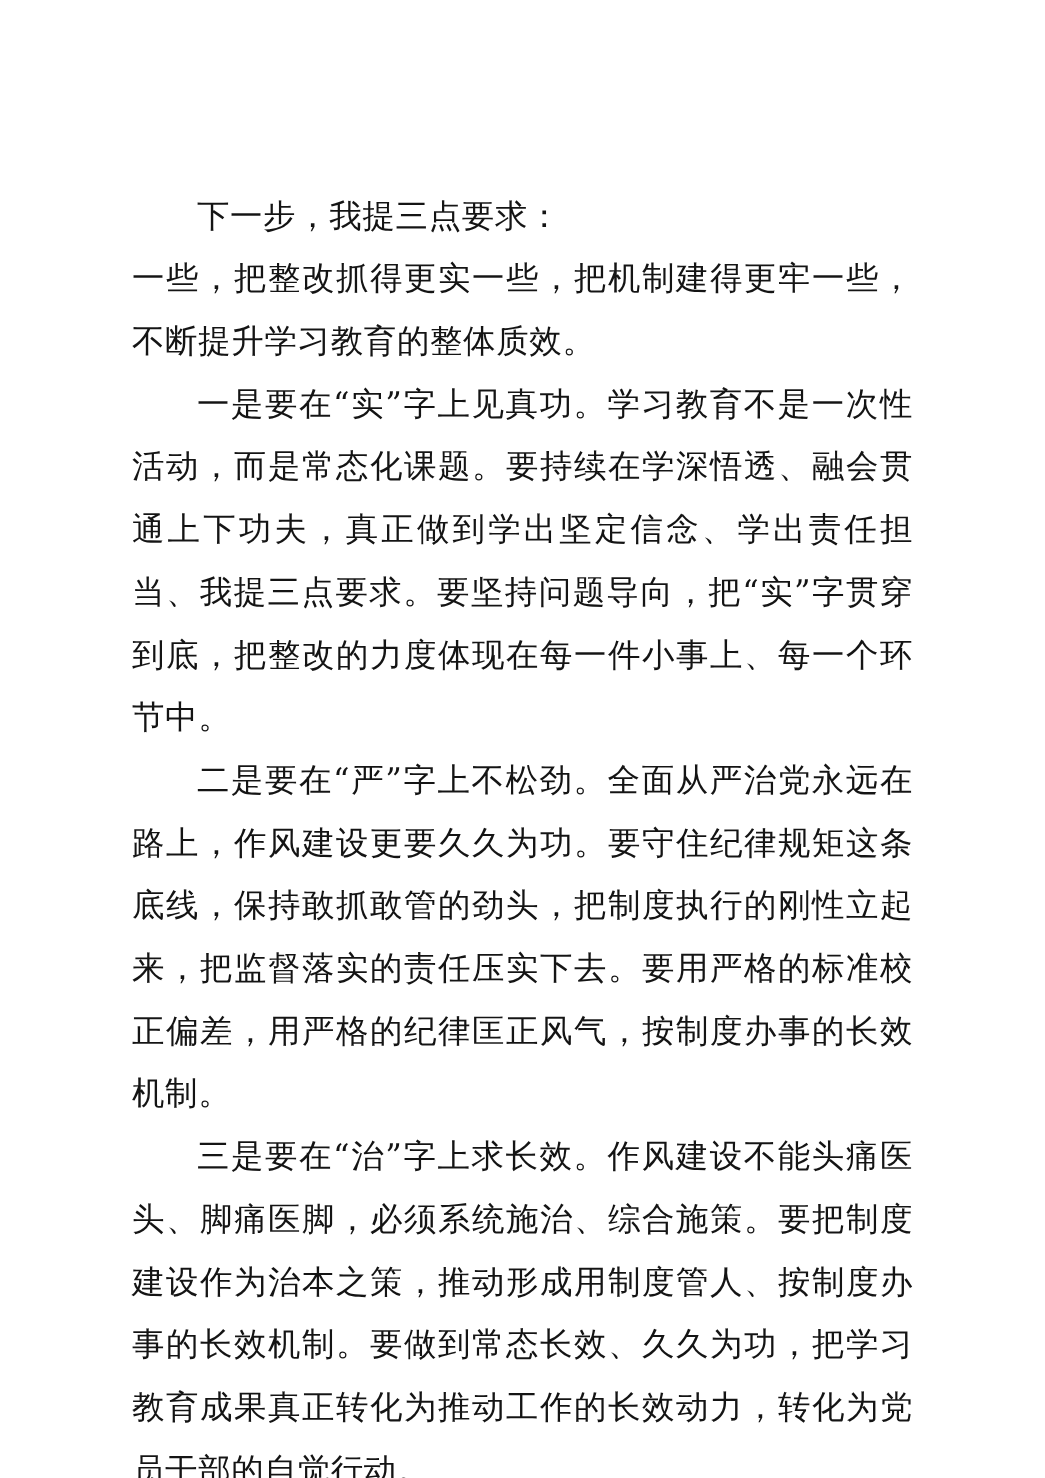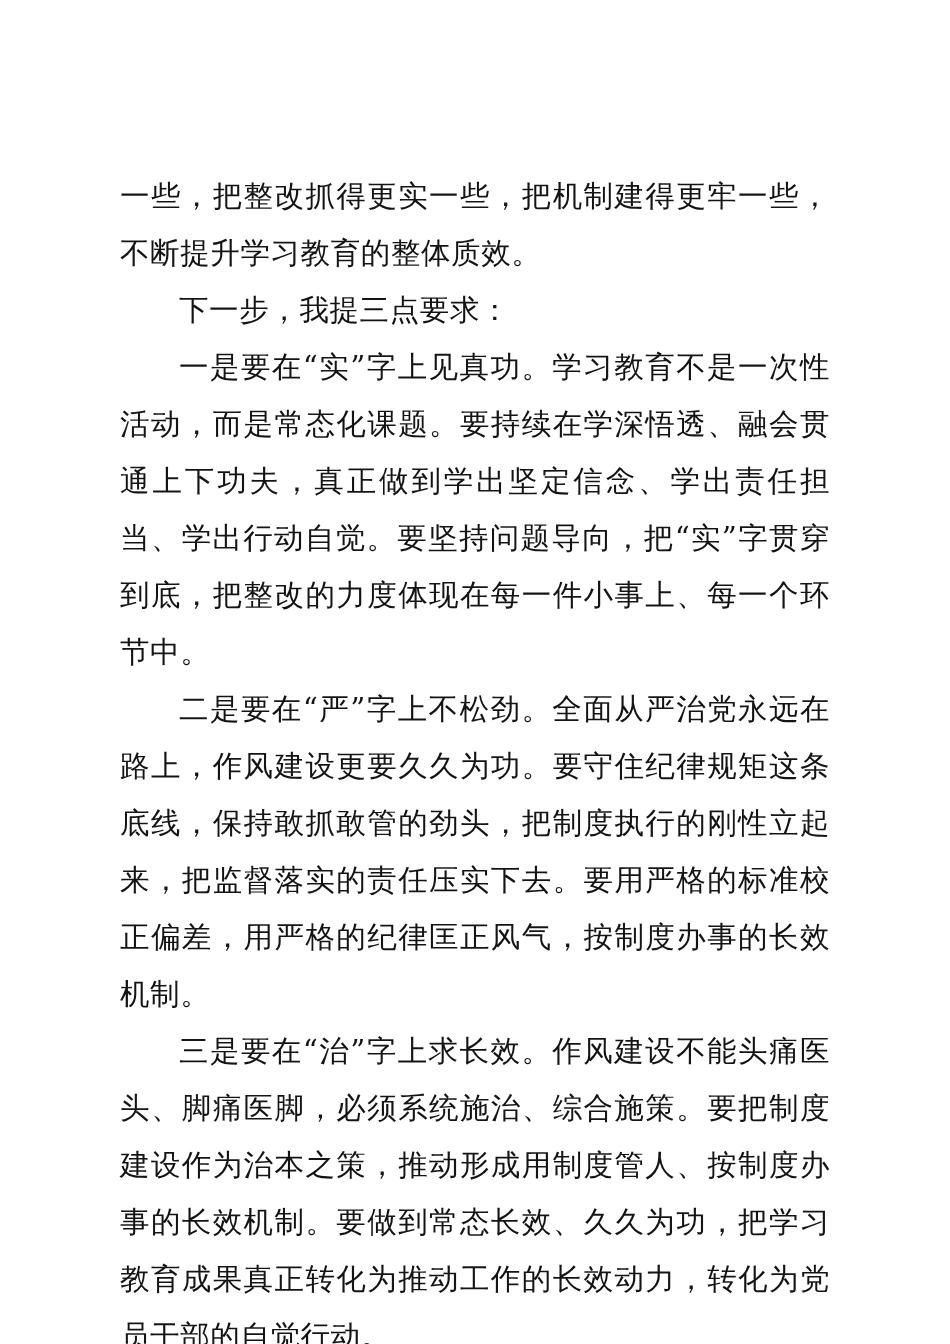--- a/index.html
+++ b/index.html
@@ -36,20 +36,20 @@
   }
   .para.indent {
     text-indent: 2em;
   }
 </style>
 </head>
 <body>
 
 <div class="page">
   <div class="doc-body">
+    <p class="para indent">下一步，我提三点要求：</p>
     <p class="para">一些，把整改抓得更实一些，把机制建得更牢一些，不断提升学习教育的整体质效。</p>
-    <p class="para indent">下一步，我提三点要求：</p>
-    <p class="para indent">一是要在“实”字上见真功。学习教育不是一次性活动，而是常态化课题。要持续在学深悟透、融会贯通上下功夫，真正做到学出坚定信念、学出责任担当、学出行动自觉。要坚持问题导向，把“实”字贯穿到底，把整改的力度体现在每一件小事上、每一个环节中。</p>
+    <p class="para indent">一是要在“实”字上见真功。学习教育不是一次性活动，而是常态化课题。要持续在学深悟透、融会贯通上下功夫，真正做到学出坚定信念、学出责任担当、我提三点要求。要坚持问题导向，把“实”字贯穿到底，把整改的力度体现在每一件小事上、每一个环节中。</p>
     <p class="para indent">二是要在“严”字上不松劲。全面从严治党永远在路上，作风建设更要久久为功。要守住纪律规矩这条底线，保持敢抓敢管的劲头，把制度执行的刚性立起来，把监督落实的责任压实下去。要用严格的标准校正偏差，用严格的纪律匡正风气，按制度办事的长效机制。</p>
     <p class="para indent">三是要在“治”字上求长效。作风建设不能头痛医头、脚痛医脚，必须系统施治、综合施策。要把制度建设作为治本之策，推动形成用制度管人、按制度办事的长效机制。要做到常态长效、久久为功，把学习教育成果真正转化为推动工作的长效动力，转化为党员干部的自觉行动。</p>
 
   </div>
 </div>
 
 </body></html>

